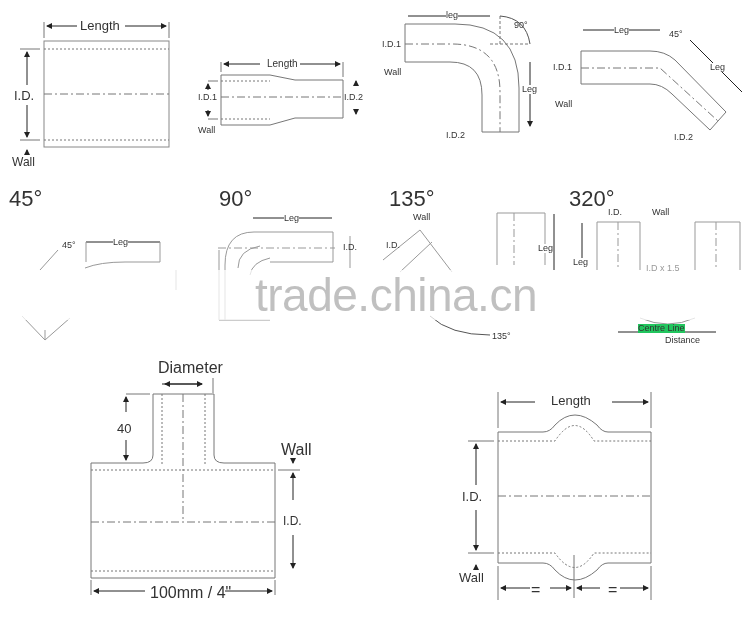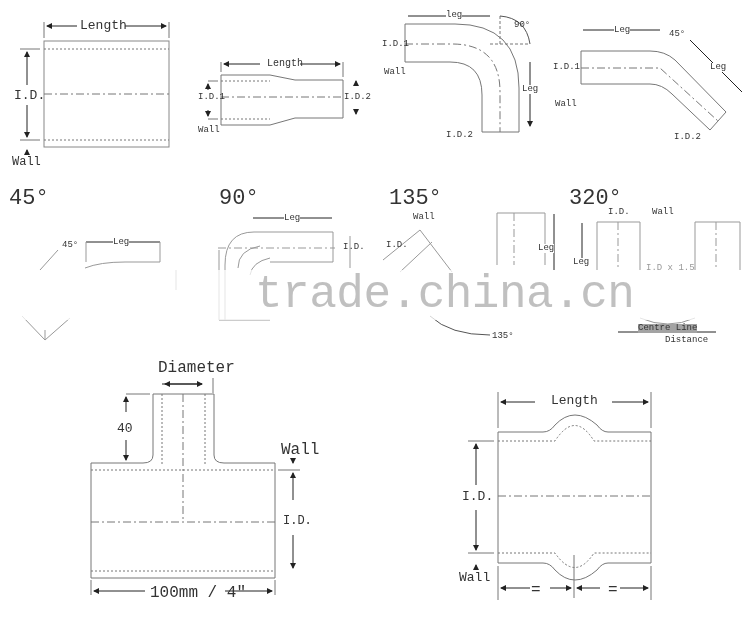--- a/index.html
+++ b/index.html
@@ -1,18 +1,18 @@
 <!DOCTYPE html>
 <html><head>
 <meta charset="utf-8">
 <style>
   html, body { margin:0; padding:0; background:#ffffff; }
   body { width:750px; height:617px; position:relative; overflow:hidden; font-family:"Liberation Sans", sans-serif; color:#333; }
   svg.diagram { position:absolute; left:0; top:0; width:750px; height:617px; }
-  .lbl { position:absolute; font-family:Liberation Mono, monospace; color:#333; white-space:nowrap; line-height:1; }
+  .lbl { position:absolute; font-family:Liberation Sans, sans-serif; color:#333; white-space:nowrap; line-height:1; }
   .s9 { font-size:9px; }
   .s10 { font-size:10px; }
   .s11 { font-size:16px; }
   .s12 { font-size:12px; }
   .s13 { font-size:13px; }
   .big { font-size:22px; color:#333; }
   .wm { font-size:46px; color:rgba(140,140,140,0.55); letter-spacing:-0.5px; }
   .wm-band { position:absolute; background:rgba(255,255,255,0.75); }
 </style>
 </head>
@@ -222,21 +222,21 @@
 <span class="lbl s9" style="left:413px;top:213px;">Wall</span>
 <span class="lbl s9" style="left:386px;top:241px;">I.D.</span>
 <span class="lbl s9" style="left:538px;top:244px;background:#fff;">Leg</span>
 <span class="lbl s9" style="left:492px;top:332px;">135°</span>
 
 <span class="lbl big" style="left:569px;top:188px;">320°</span>
 <span class="lbl s9" style="left:608px;top:208px;">I.D.</span>
 <span class="lbl s9" style="left:652px;top:208px;">Wall</span>
 <span class="lbl s9" style="left:573px;top:258px;background:#fff;">Leg</span>
 <span class="lbl s9" style="left:646px;top:264px;color:#999;">I.D x 1.5</span>
-<span class="lbl s9" style="left:638px;top:324px;background:#a3a3a3;">Centre Line</span>
+<span class="lbl s9" style="left:638px;top:324px;background:#22c55e;">Centre Line</span>
 <span class="lbl s9" style="left:665px;top:336px;">Distance</span>
 
 <span class="lbl s11" style="left:158px;top:360px;">Diameter</span>
 <span class="lbl s13" style="left:117px;top:422px;background:#fff;">40</span>
 <span class="lbl s11" style="left:281px;top:442px;">Wall</span>
 <span class="lbl s12" style="left:283px;top:515px;background:#fff;">I.D.</span>
 <span class="lbl s11" style="left:150px;top:585px;">100mm / 4"</span>
 
 <span class="lbl s13" style="left:551px;top:394px;">Length</span>
 <span class="lbl s13" style="left:462px;top:490px;background:#fff;">I.D.</span>

